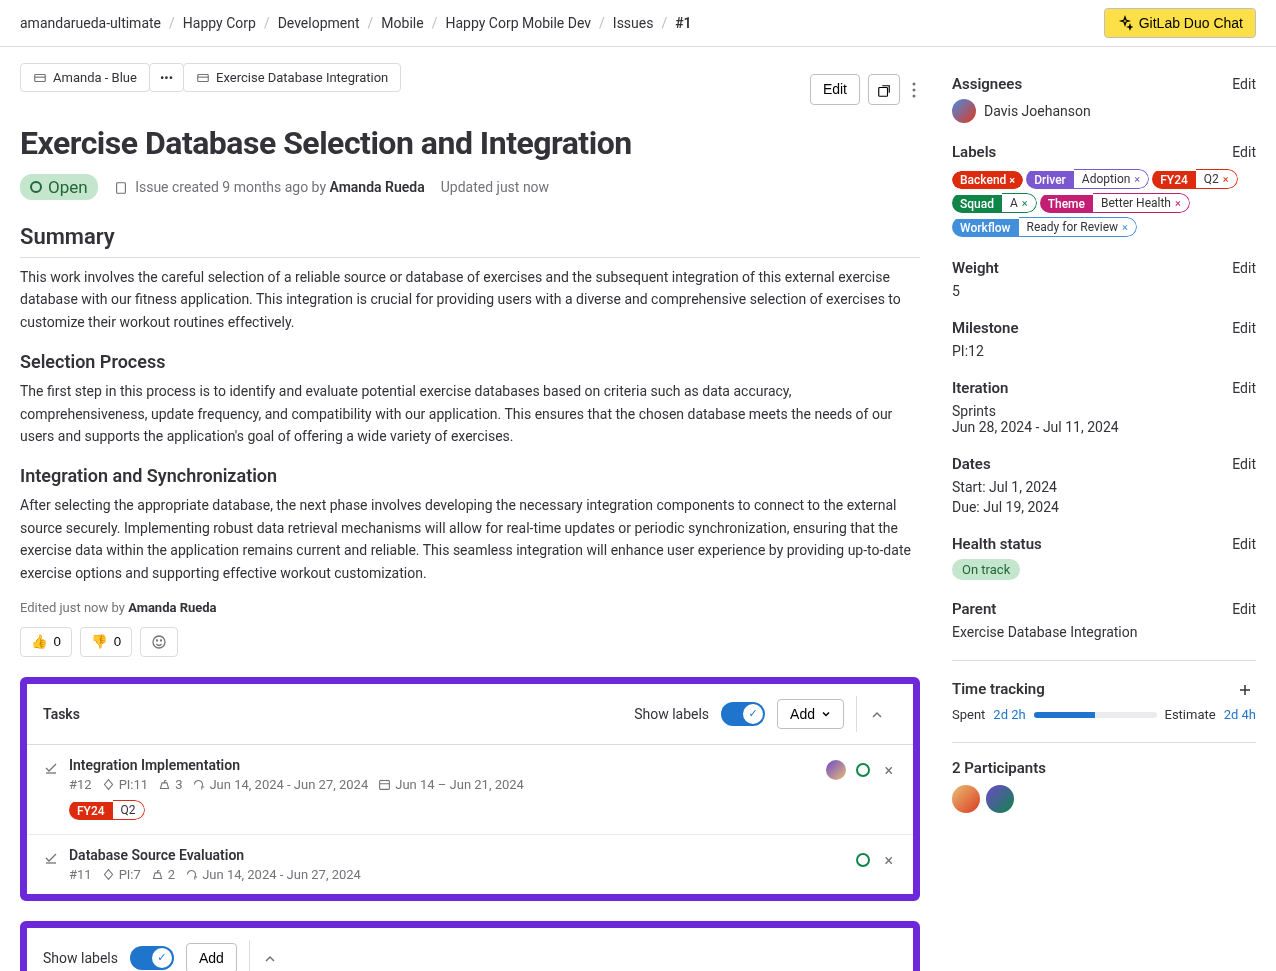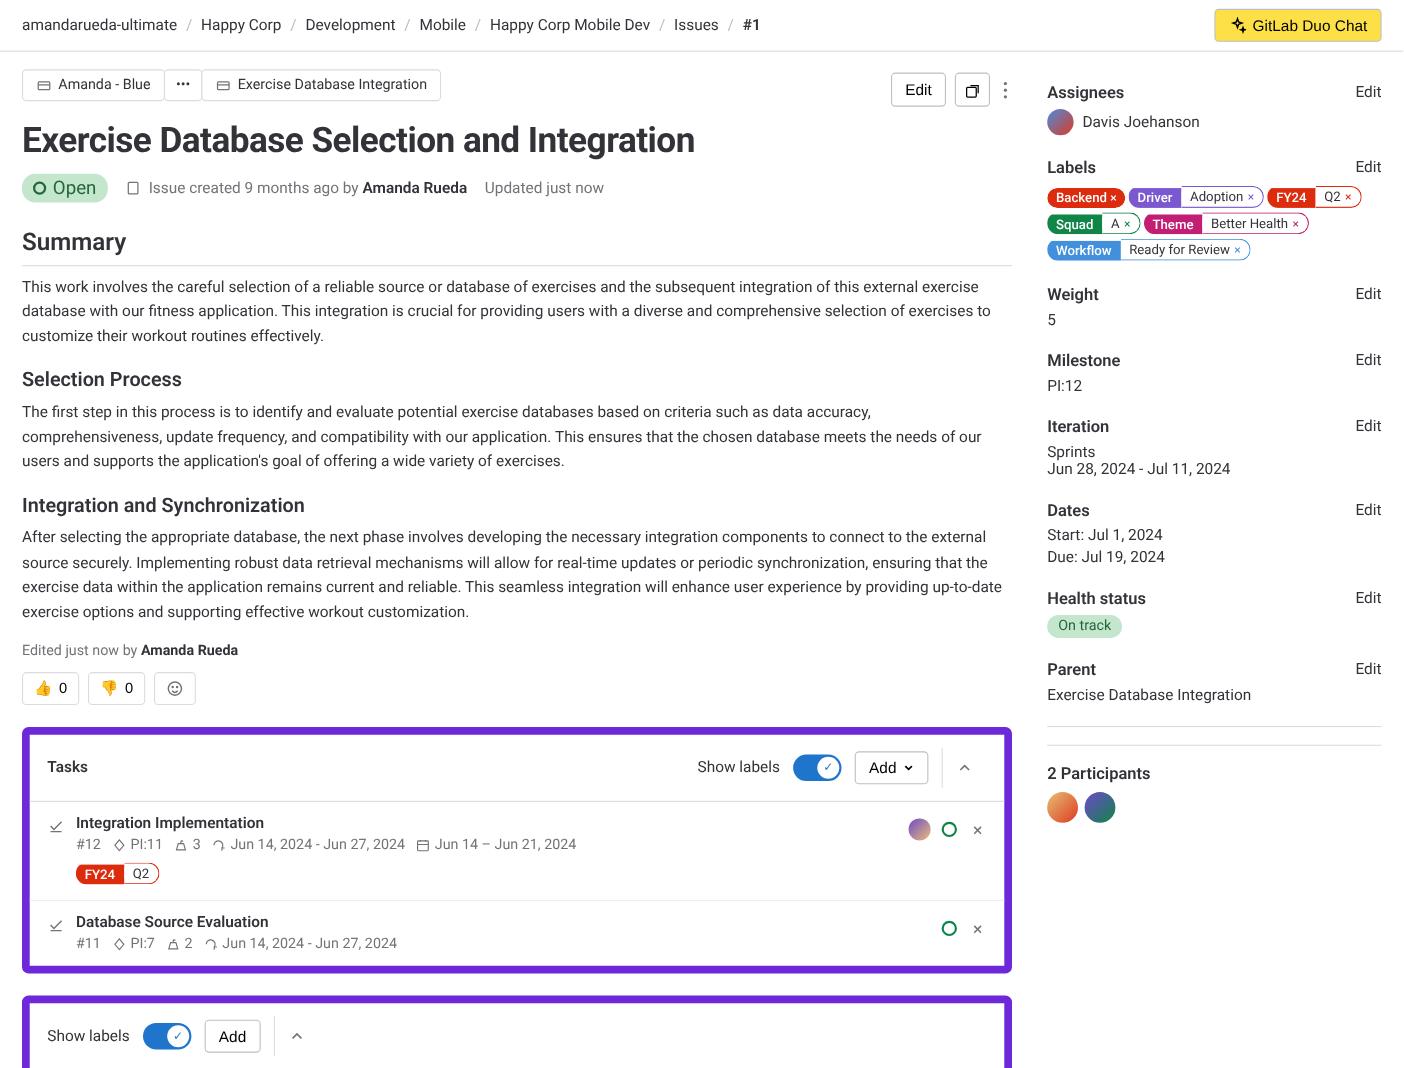--- a/index.html
+++ b/index.html
@@ -8,21 +8,21 @@
 .topbar { display: flex; justify-content: space-between; align-items: center; padding: 8px 20px; border-bottom: 1px solid #dcdcde; }
 .breadcrumbs { display: flex; align-items: center; gap: 8px; color: #737278; }
 .breadcrumbs span.sep { color: #bfbfc3; }
 .breadcrumbs .crumb { color: #333238; cursor: pointer; }
 .duo-btn { display: flex; align-items: center; gap: 6px; border: 1px solid #bfbfc3; border-radius: 4px; padding: 6px 12px; background: #fde047; cursor: pointer; font-size: 14px; }
 
 .content { display: flex; gap: 32px; padding: 16px 20px; }
 .main { flex: 0 0 900px; max-width: 900px; }
 .sidebar { flex: 1; padding-top: 12px; }
 
-.epic-crumbs { display: flex; align-items: center; gap: 0; margin-bottom: 8px; text-align: right; }
+.epic-crumbs { display: flex; align-items: center; gap: 0; margin-bottom: 24px; text-align: right; }
 .epic-chip { display: flex; align-items: center; gap: 6px; border: 1px solid #dcdcde; padding: 6px 12px; border-radius: 4px; font-size: 13px; position: relative; margin-right: -1px; background: #fff; }
 .epic-chip.ellipsis { padding: 6px 10px; }
 .title-actions { display: flex; gap: 8px; margin-left: auto; }
 .btn { border: 1px solid #bfbfc3; background: #fff; border-radius: 4px; padding: 6px 12px; cursor: pointer; font-size: 14px; }
 .btn-icon { padding: 6px 8px; }
 .btn-plain { border: none; background: none; cursor: pointer; padding: 4px; }
 
 h1.page-title { font-size: 32px; font-weight: 700; margin: 8px 0 12px; letter-spacing: -0.5px; }
 .meta-row { display: flex; align-items: center; gap: 16px; margin-bottom: 24px; flex-wrap: wrap; }
 .status-badge { display: inline-flex; align-items: center; gap: 6px; background: #c3e6cd; color: #24663b; border-radius: 12px; padding: 3px 10px; font-size: 17px; }
@@ -378,20 +378,39 @@
     <div class="side-section">
       <div class="side-header">
         <span class="side-title">Parent</span>
         <span class="side-edit">Edit</span>
       </div>
       <div class="side-value">Exercise Database Integration</div>
     </div>
 
     <hr class="side-sep">
 
+    <div class="side-section">
+      <div class="side-header">
+        <span class="side-title">Time tracking</span>
+        <span class="btn-plain">
+          <svg width="14" height="14" viewBox="0 0 14 14" stroke="#333238" stroke-width="1.5">
+              <path d="M7 2v10M2 7h10"></path>
+            </svg>
+        </span>
+      </div>
+      <div class="tt-row">
+        <span>Spent</span>
+        <span class="tt-link">2d 2h</span>
+        <div class="tt-bar">
+            <div class="fill"></div>
+          </div>
+        <span>Estimate</span>
+        <span class="tt-link">2d 4h</span>
+      </div>
+    </div>
 
     <hr class="side-sep">
 
     <div class="side-section">
       <div class="side-title">2 Participants</div>
       <div class="participants">
         <span class="avatar" style="background:linear-gradient(135deg,#e9be74,#db3b21)"></span>
         <span class="avatar" style="background:linear-gradient(135deg,#6e49cb,#108548)"></span>
       </div>
     </div>

